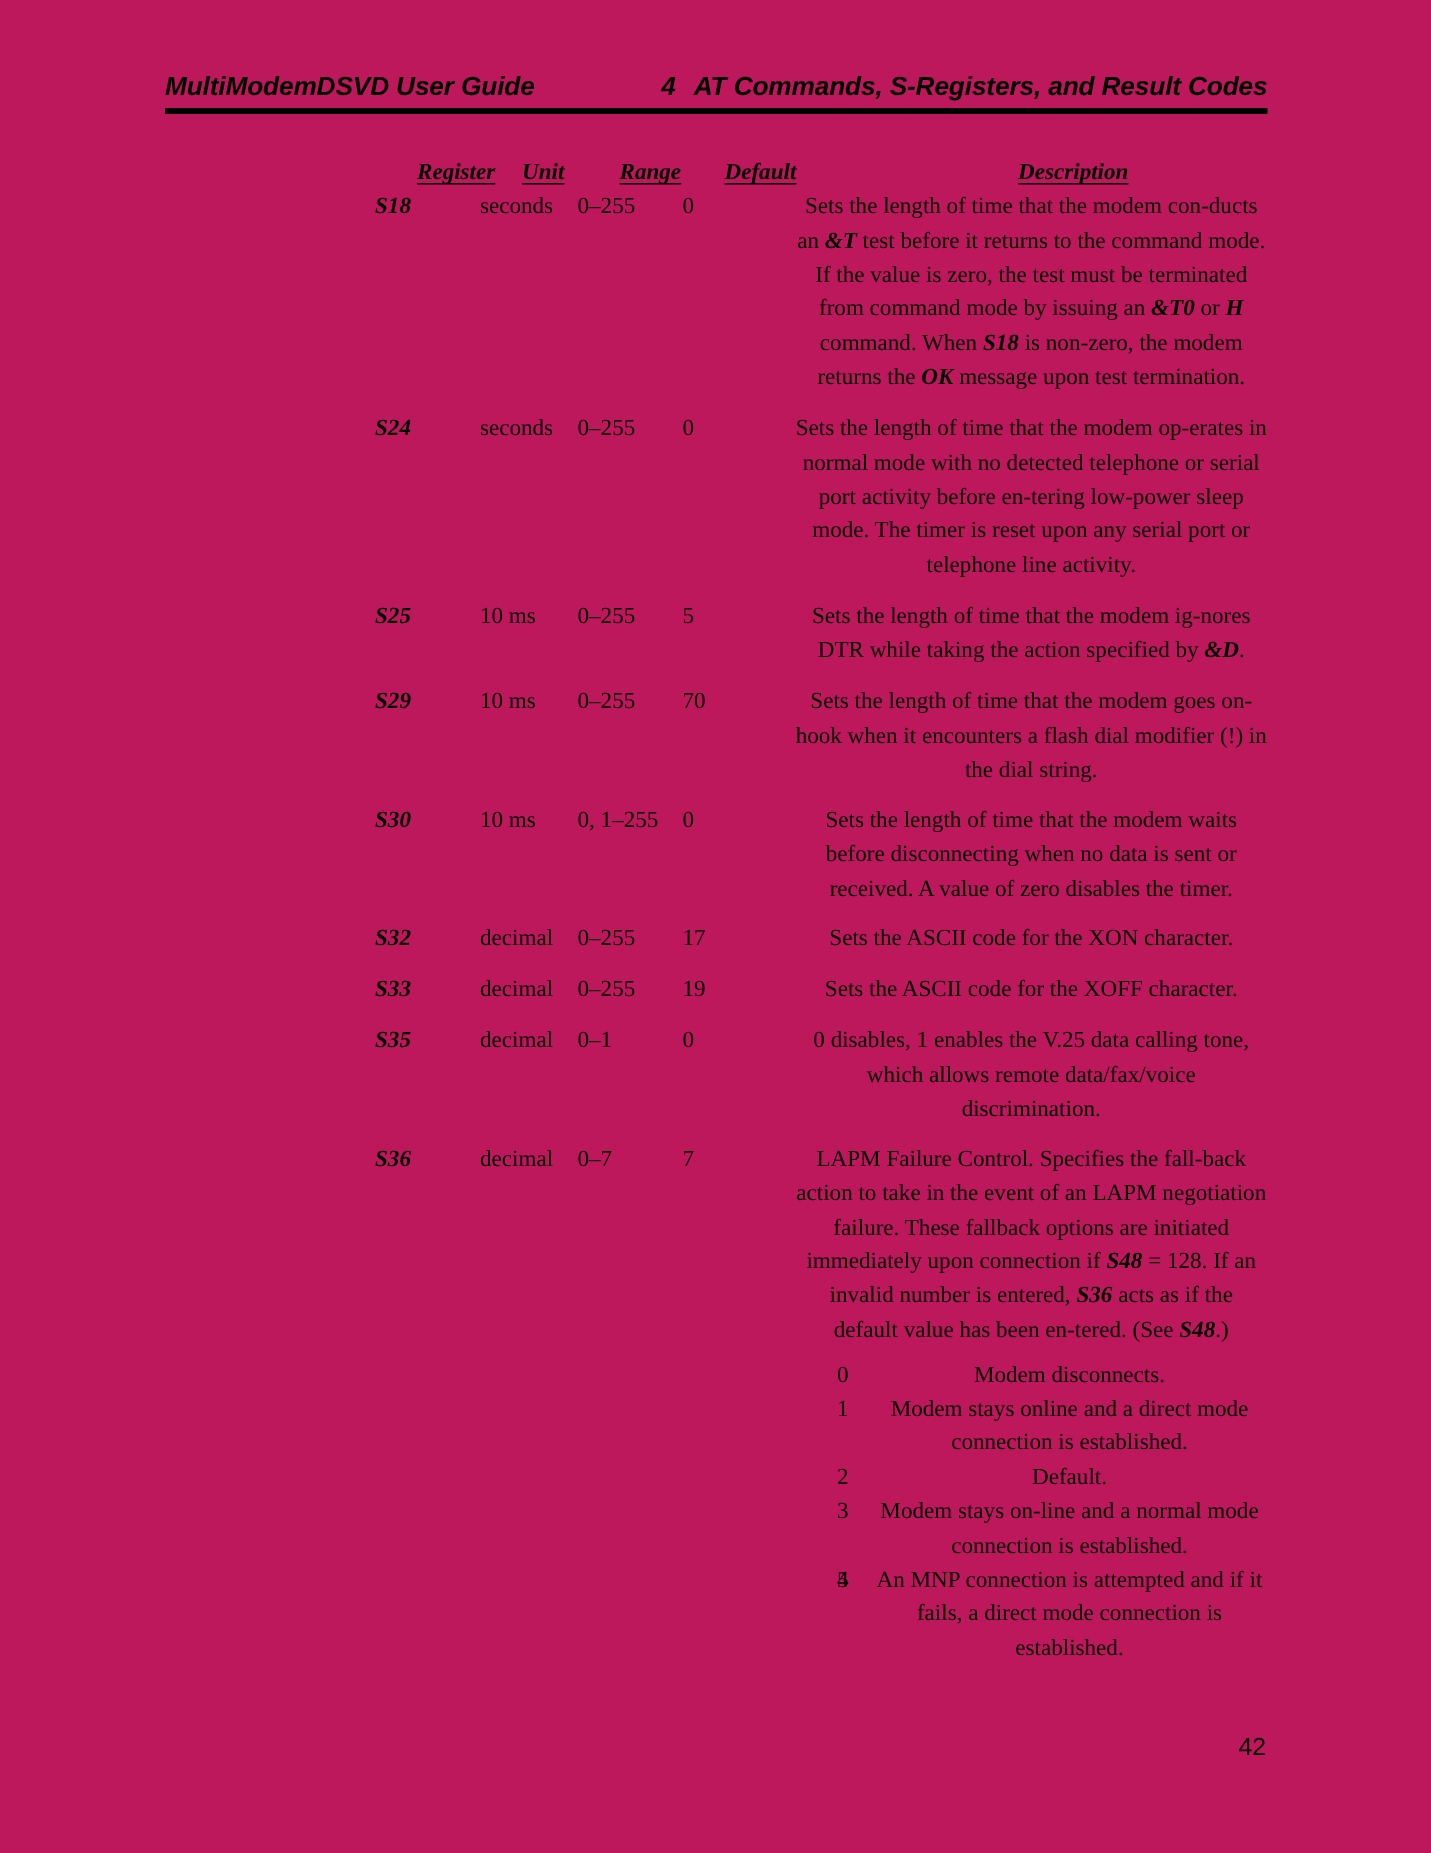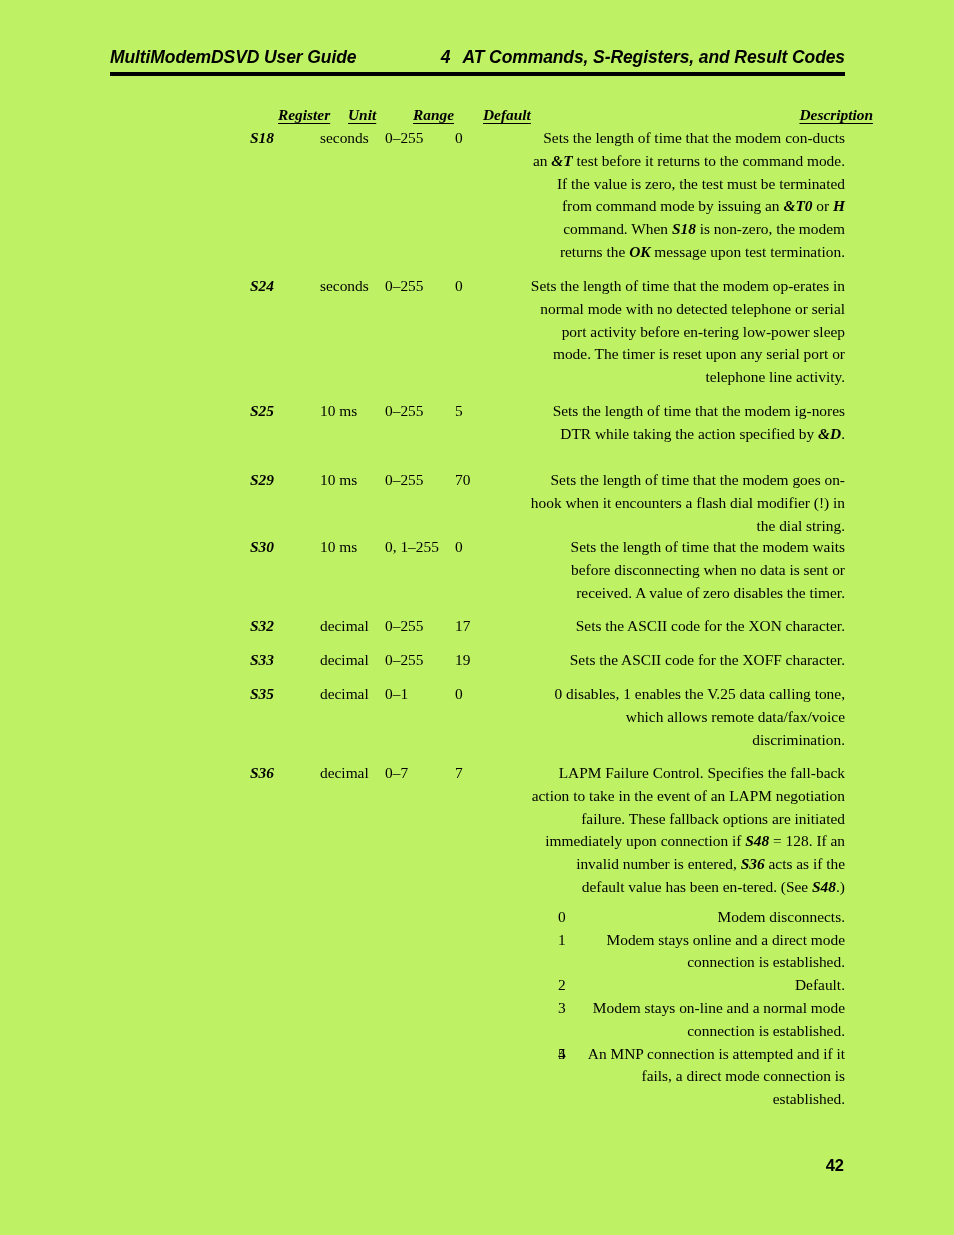--- a/index.html
+++ b/index.html
@@ -8,21 +8,21 @@
     background: #ffffff;
   }
   body {
     font-family: "Liberation Serif", "DejaVu Serif", serif;
     color: #000000;
   }
   .page {
     position: relative;
     width: 954px;
     height: 1235px;
-    background: #bef264;
+    background: #be185d;
     overflow: hidden;
   }
 
   
   .runhead {
     position: absolute;
     left: 110px;
     top: 47px;
     width: 735px;
     display: flex;
@@ -64,21 +64,21 @@
   .cell {
     position: absolute;
     top: 0;
     font-size: 15.4px;
     line-height: 22.8px;
   }
   .c-register { left: 0px;   width: 70px; font-weight: bold; font-style: italic; }
   .c-unit     { left: 70px;  width: 68px; }
   .c-range    { left: 135px; width: 72px; }
   .c-default  { left: 205px; width: 70px; }
-  .c-desc     { left: 280px; width: 315px; text-align: right; }
+  .c-desc     { left: 280px; width: 315px; text-align: center; }
 
   
   .hrow .cell {
     font-weight: bold;
     font-style: italic;
     text-decoration: underline;
     text-underline-offset: 3px;
   }
   .hrow { height: 34px; }
 
@@ -106,21 +106,21 @@
   b.cmd   { font-weight: bold; font-style: italic; }
   i.reg   { font-weight: bold; font-style: italic; }
   i.lit   { font-style: italic; font-weight: bold; }
 
   
   .folio {
     position: absolute;
     right: 110px;
     top: 1156px;
     font-family: "Liberation Sans", "DejaVu Sans", sans-serif;
-    font-weight: bold;
+    font-weight: normal;
     font-size: 16.5px;
   }
 </style>
 </head>
 <body>
 
 <div class="page">
 
   <div class="runhead">
     <span class="rh-left">MultiModemDSVD User Guide</span>
@@ -159,21 +159,21 @@
       </div>
       <div class="srow" style="position: absolute; left: 0px; width: 595px; top: 296px; height: 46px;">
         <div class="cell c-register">S25</div>
         <div class="cell c-unit">10 ms</div>
         <div class="cell c-range">0–255</div>
         <div class="cell c-default">5</div>
         <div class="cell c-desc">
           <p class="desc-para"><span>Sets the length of time that the modem ig-nores DTR while taking the action specified by </span><b class="cmd">&amp;D</b><span>.</span></p>
         </div>
       </div>
-      <div class="srow" style="position: absolute; left: 0px; width: 595px; top: 353px; height: 68px; margin-top: 12px;">
+      <div class="srow" style="position: absolute; left: 0px; width: 595px; top: 353px; height: 68px;">
         <div class="cell c-register">S29</div>
         <div class="cell c-unit">10 ms</div>
         <div class="cell c-range">0–255</div>
         <div class="cell c-default">70</div>
         <div class="cell c-desc">
           <p class="desc-para"><span>Sets the length of time that the modem goes on-hook when it encounters a flash dial modifier (!) in the dial string.</span></p>
         </div>
       </div>
       <div class="srow" style="position: absolute; left: 0px; width: 595px; top: 432px; height: 68px;">
         <div class="cell c-register">S30</div>

